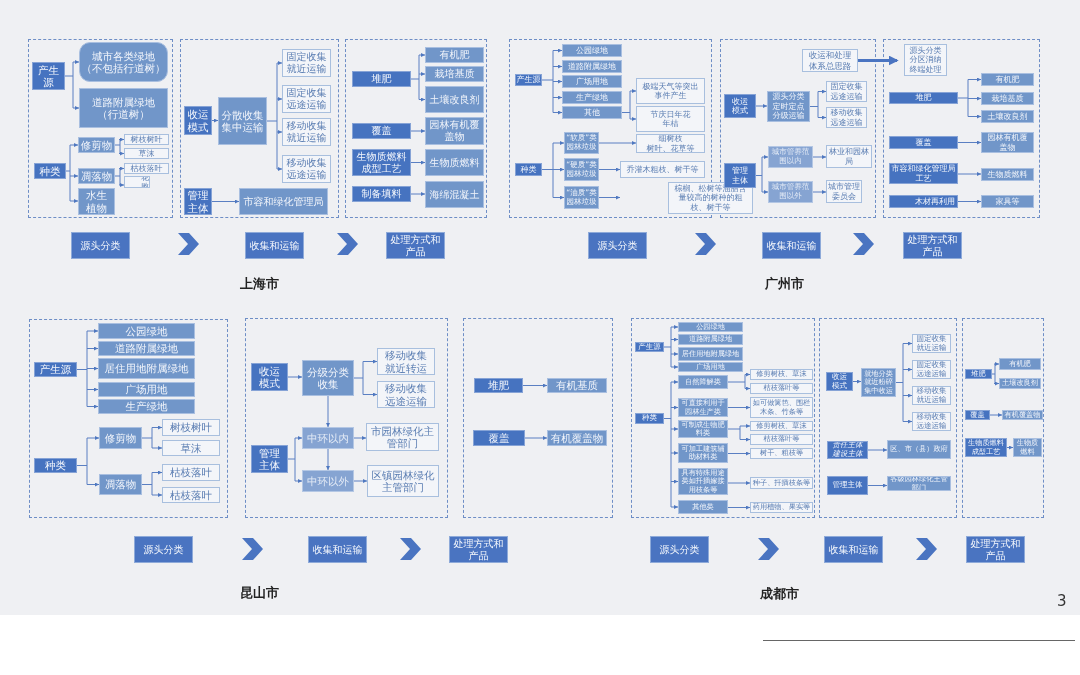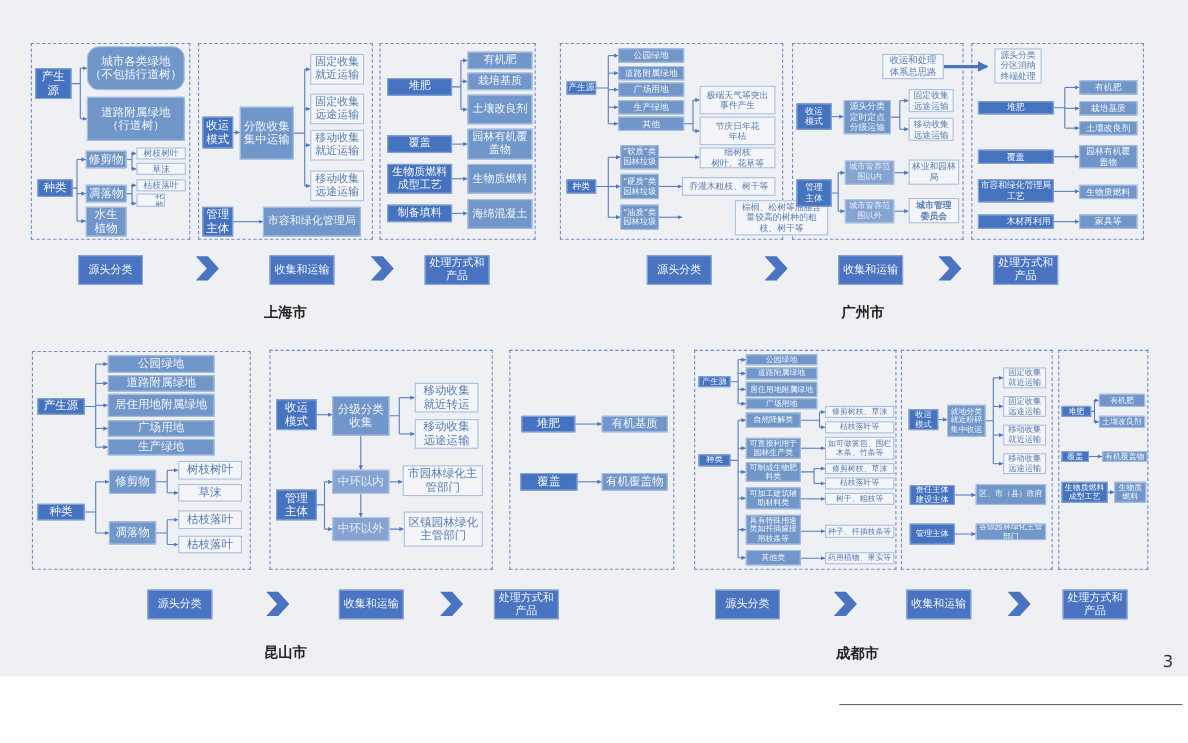--- a/index.html
+++ b/index.html
@@ -320,21 +320,21 @@
     <div class="bx l f8" style="left:826px;top:107px;width:41px;height:21px;">移动收集
 远途运输</div>
     <div class="bx d f8" style="left:724px;top:163px;width:32px;height:25px;">管理
 主体</div>
     <div class="bx m2 f75" style="left:768px;top:146px;width:45px;height:22px;">城市管养范
 围以内</div>
     <div class="bx l f8" style="left:826px;top:145px;width:46px;height:23px;">林业和园林
 局</div>
     <div class="bx m2 f75" style="left:768px;top:181px;width:45px;height:22px;">城市管养范
 围以外</div>
-    <div class="bx l f8" style="left:826px;top:180px;width:46px;height:23px;font-weight:bold;">城市管理
+    <div class="bx l f8" style="left:826px;top:180px;width:36px;height:23px;">城市管理
 委员会</div>
 
     <div class="bx l f8" style="left:904px;top:44px;width:43px;height:32px;">源头分类
 分区消纳
 终端处理</div>
     <div class="bx d f8" style="left:889px;top:92px;width:69px;height:12px;">堆肥</div>
     <div class="bx m f8" style="left:981px;top:73px;width:53px;height:13px;">有机肥</div>
     <div class="bx m f8" style="left:981px;top:92px;width:53px;height:13px;">栽培基质</div>
     <div class="bx m f8" style="left:981px;top:110px;width:53px;height:13px;">土壤改良剂</div>
     <div class="bx d f8" style="left:889px;top:136px;width:69px;height:13px;">覆盖</div>
@@ -431,21 +431,21 @@
 就近粉碎
 集中收运</div>
     <div class="bx l f75" style="left:912px;top:334px;width:39px;height:19px;">固定收集
 就近运输</div>
     <div class="bx l f75" style="left:912px;top:360px;width:39px;height:19px;">固定收集
 远途运输</div>
     <div class="bx l f75" style="left:912px;top:386px;width:39px;height:19px;">移动收集
 就近运输</div>
     <div class="bx l f75" style="left:912px;top:412px;width:39px;height:19px;">移动收集
 远途运输</div>
-    <div class="bx d f75" style="left:827px;top:441px;width:41px;height:18px;">责任主体
+    <div class="bx d f75" style="left:827px;top:441px;width:41px;height:18px;font-style:italic;">责任主体
 建设主体</div>
     <div class="bx m f7" style="left:887px;top:440px;width:64px;height:19px;">区、市（县）政府</div>
     <div class="bx d f75" style="left:827px;top:476px;width:41px;height:19px;">管理主体</div>
     <div class="bx m f7" style="left:887px;top:476px;width:64px;height:15px;">各级园林绿化主管
 部门</div>
 
     <div class="bx d f7" style="left:965px;top:369px;width:27px;height:10px;">堆肥</div>
     <div class="bx m f7" style="left:999px;top:358px;width:42px;height:12px;">有机肥</div>
     <div class="bx m f7" style="left:999px;top:378px;width:42px;height:11px;">土壤改良剂</div>
     <div class="bx d f7" style="left:965px;top:410px;width:25px;height:10px;">覆盖</div>

